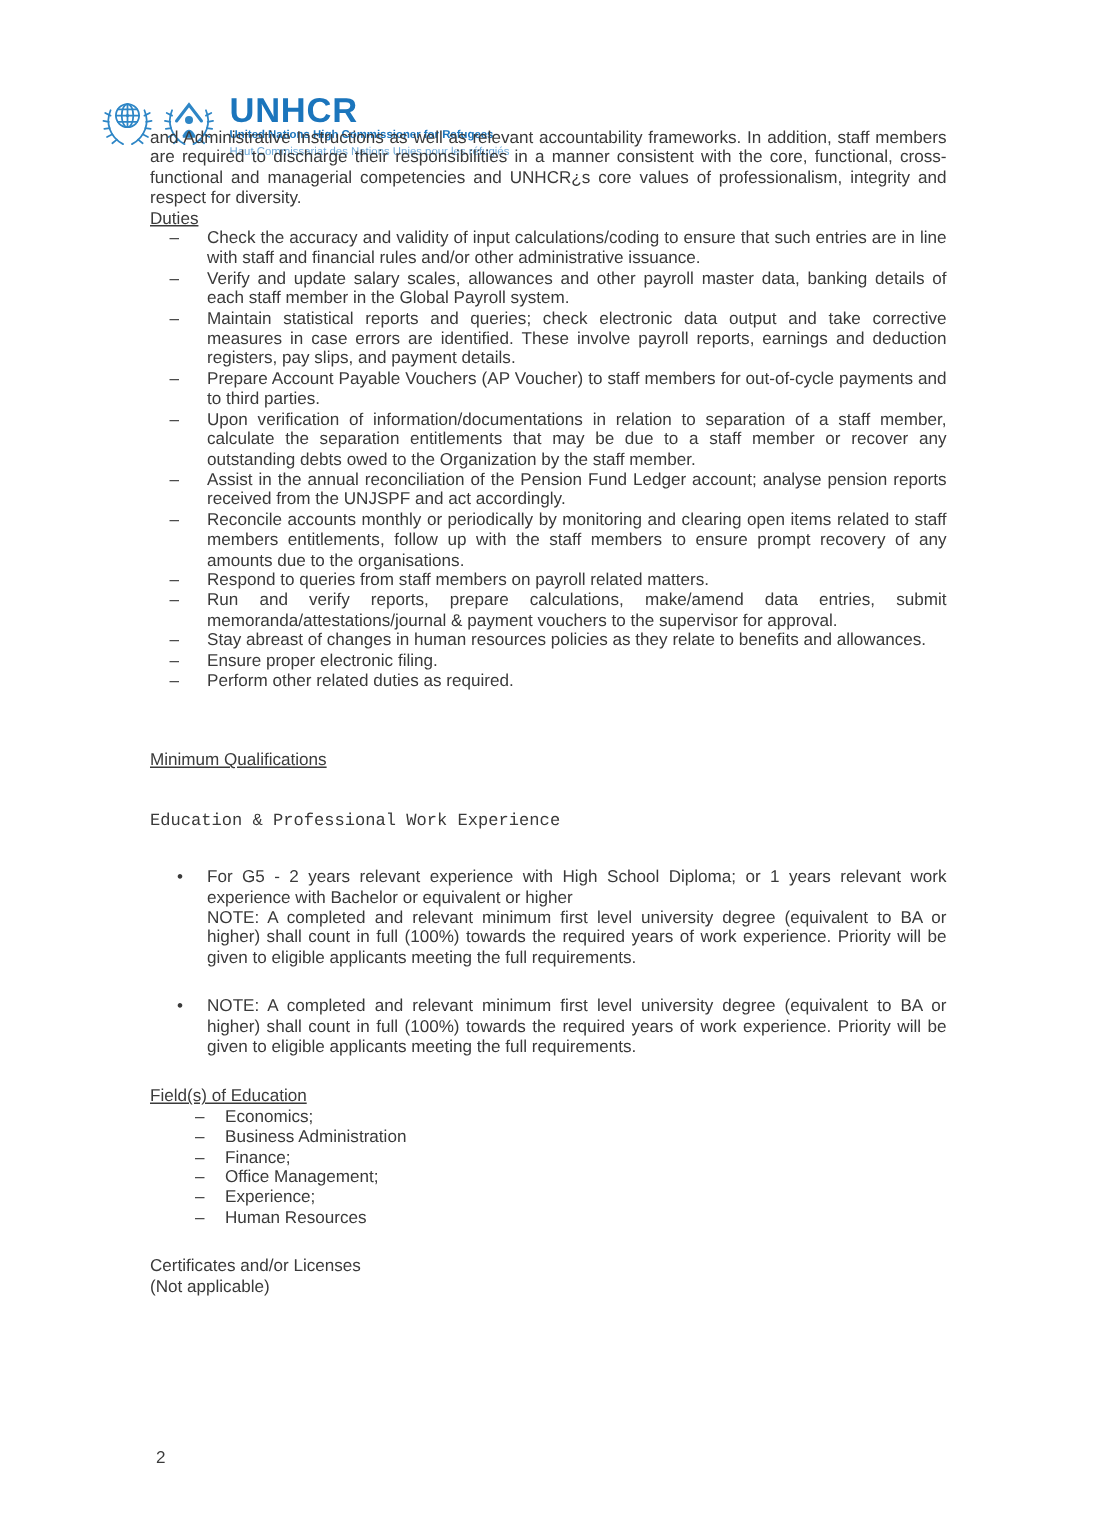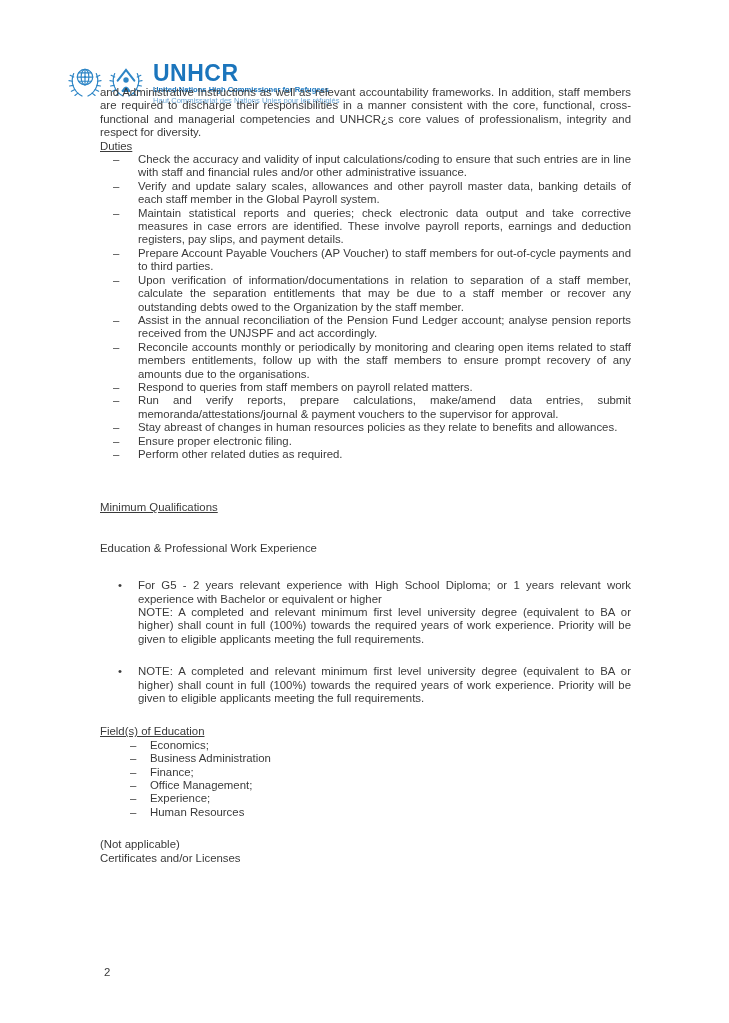--- a/index.html
+++ b/index.html
@@ -60,21 +60,21 @@
   .fields-list .marker { flex: 0 0 20px; }
   .bullet-list { padding-left: 18px; }
   .bullet-list .marker { flex: 0 0 20px; }
   .bullet-list li + li { margin-top: 19px; }
   .li-text { flex: 1; text-align: justify; }
   .bullet-body { flex: 1; }
   .bullet-body div { text-align: justify; }
 
   .mt-duties  { }
   .mt-minqual { margin-top: 40px; }
-  .mt-edusub  { margin-top: 27px; }
+  .mt-edusub  { margin-top: 27px; font-family: Liberation Mono, monospace; }
   .mt-quallist{ margin-top: 24px; }
   .mt-fields  { margin-top: 20px; }
   .mt-cert    { margin-top: 19px; }
 
   .page-number {
     position: absolute;
     left: 104px;
     top: 966px;
     font-size: 11.4px;
   }
@@ -217,21 +217,21 @@
           <span class="marker">–</span>
           <span class="li-text">Experience;</span>
         </li>
       <li>
           <span class="marker">–</span>
           <span class="li-text">Human Resources</span>
         </li>
     </ul>
 
     <div class="mt-cert">
+      <p class="plain">Certificates and/or Licenses</p>
       <p class="plain">(Not applicable)</p>
-      <p class="plain">Certificates and/or Licenses</p>
     </div>
 
   </div>
 
   <div class="page-number">2</div>
 
 </div>
 
 </body></html>

